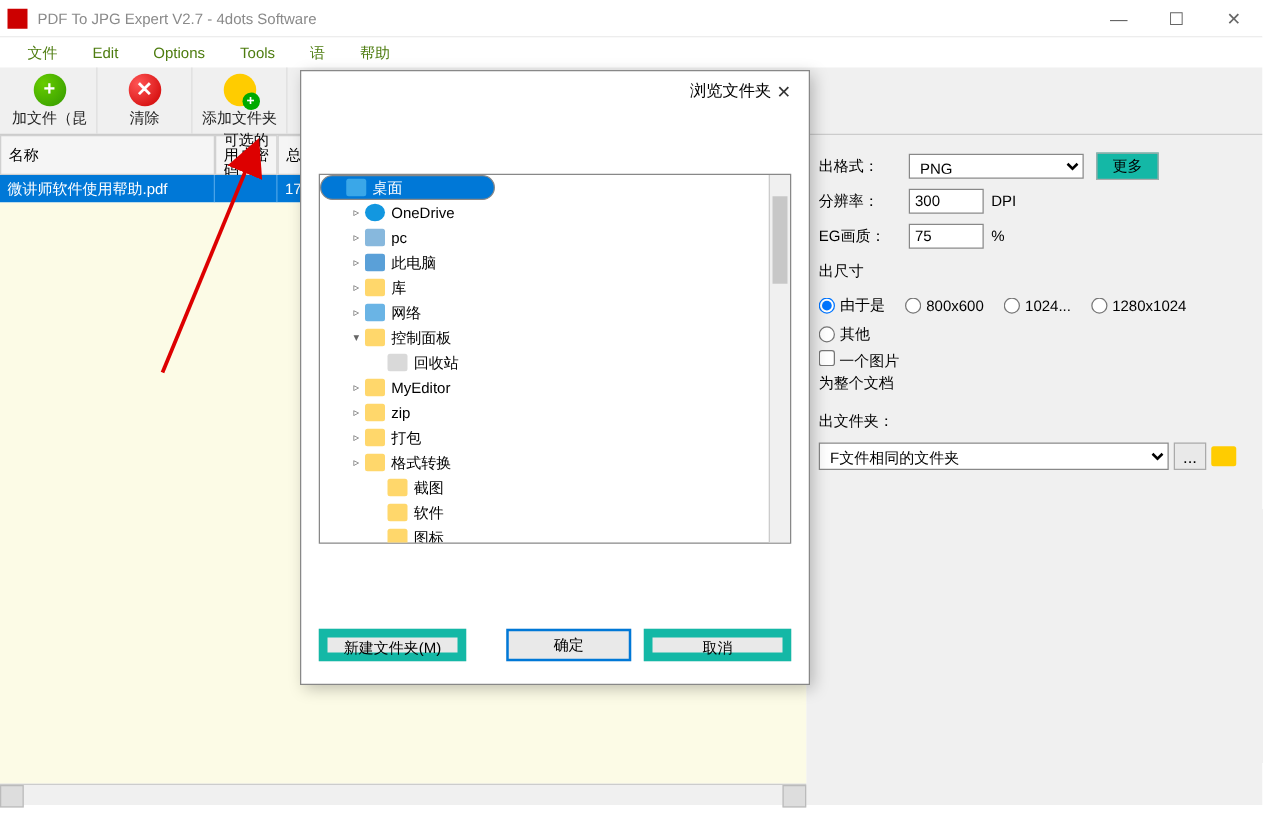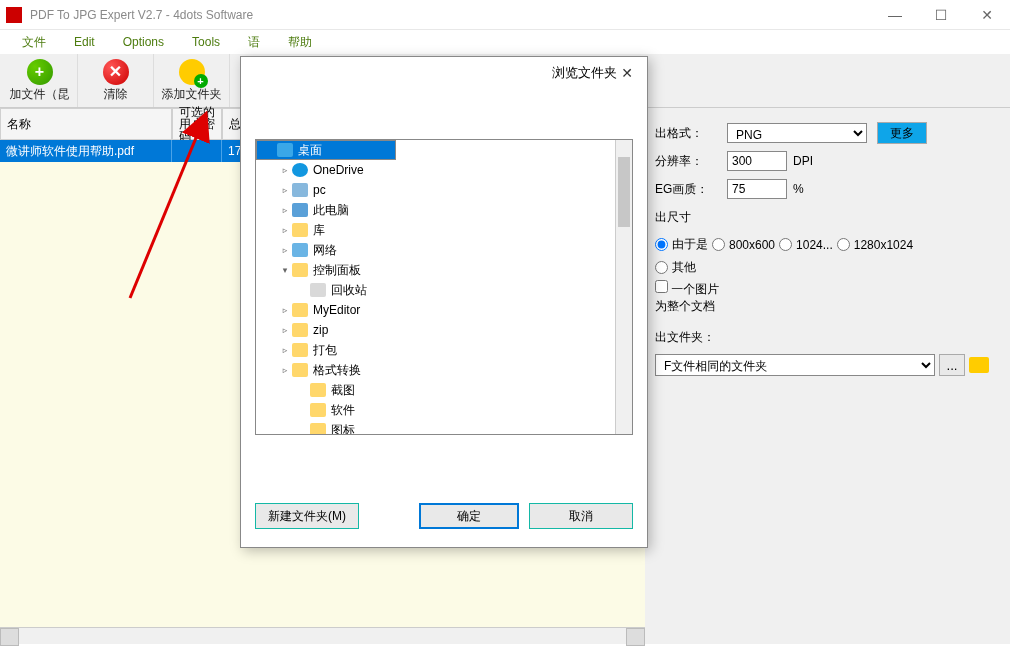--- a/index.html
+++ b/index.html
@@ -42,55 +42,55 @@
 .hscroll::before, .hscroll::after { content: ""; position: absolute; top: 0; width: 17px; height: 16px; background: #ddd; border: 1px solid #bbb; }
 .hscroll::before { left: 0; }
 .hscroll::after { right: 0; }
 
 .right { flex: 1; background: #f0f0f0; padding: 12px 10px; font-size: 12px; }
 .right-row { display: flex; align-items: center; height: 26px; margin-bottom: 2px; }
 .right-row label { width: 72px; }
 .sel, .inp { height: 20px; font-size: 12px; border: 1px solid #888; background: #fff; padding: 3px 4px; }
 .sel { width: 140px; }
 .inp { width: 60px; text-align: left; }
-.btn-more { margin-left: 10px; height: 22px; width: 50px; background: #0ea5e9; border: 1px solid #aaa; font-size: 12px; }
-.radiorow { display: flex; align-items: center; gap: 4px; margin: 6px 0 6px 0; }
+.btn-more { margin-left: 10px; height: 22px; width: 50px; background: #14b8a6; border: 1px solid #aaa; font-size: 12px; }
+.radiorow { display: flex; align-items: center; gap: 16px; margin: 6px 0 6px 0; }
 .radiorow label { display: flex; align-items: center; gap: 4px; }
 input[type=radio], input[type=checkbox] { margin: 0; }
 .full-sel { width: 280px; height: 22px; }
 .mini-btn { width: 26px; height: 22px; background: #e9e9e9; border: 1px solid #aaa; margin-left: 4px; }
 .mini-folder { width: 20px; height: 16px; background: #fc0; display: inline-block; border-radius: 2px; margin-left: 4px; vertical-align: middle; }
 
 
 .arrow { position: absolute; left: 120px; top: 108px; width: 120px; height: 200px; pointer-events: none; z-index: 5; }
 
 
 .dialog { position: absolute; left: 240px; top: 56px; width: 408px; height: 492px; background: #fff; border: 1px solid #888; box-shadow: 3px 3px 12px rgba(0,0,0,0.25); z-index: 10; display: flex; flex-direction: column; }
 .dlg-title { height: 32px; display: flex; align-items: center; padding: 0 10px; font-size: 13px; }
 .dlg-title span { flex: 1; text-align: right; }
 .dlg-close { width: 20px; text-align: center; font-size: 14px; color: #333; }
 .tree-wrap { margin: 50px 14px 0 14px; height: 296px; border: 1px solid #888; overflow: hidden; position: relative; background: #fff; }
 .tree { font-size: 12px; padding: 0; }
-.tree-item { display: flex; align-items: center; height: 20px; padding-left: 6px; }
+.tree-item { display: flex; align-items: center; height: 20px; padding-left: 6px; border-radius: 10px; }
 .tree-item.sel { background: #0078d7; color: #fff; }
 .expander { width: 14px; text-align: center; color: #666; font-size: 9px; }
 .ticon { width: 16px; height: 14px; margin-right: 5px; background: #ffd76b; border-radius: 2px; flex-shrink: 0; }
 .ticon.desktop { background: #3aa7e8; }
 .ticon.onedrive { background: #1297e0; border-radius: 50%; }
 .ticon.pc { background: #87b8dd; }
 .ticon.thispc { background: #5aa0d8; }
 .ticon.net { background: #6ab4e5; }
 .ticon.recycle { background: #d9d9d9; }
 .depth1 { padding-left: 22px; }
 .depth2 { padding-left: 40px; }
 .vscroll { position: absolute; right: 0; top: 0; bottom: 0; width: 17px; background: #f0f0f0; border-left: 1px solid #ccc; }
 .vscroll .thumb { position: absolute; top: 17px; left: 2px; right: 2px; height: 70px; background: #c7c7c7; }
 .dlg-btns { margin-top: auto; padding: 12px 14px 18px 14px; display: flex; gap: 10px; }
 .dlg-btns .spacer { flex: 1; }
-.dlg-btn { height: 26px; width: 104px; background: #e9e9e9; border: 1px solid #14b8a6; font-size: 12px; }
+.dlg-btn { height: 26px; width: 118px; background: #e9e9e9; border: 7px solid #14b8a6; font-size: 12px; }
 .dlg-btn.primary { border: 2px solid #0078d7; width: 100px; }
 </style>
 </head>
 <body>
 
 <div class="titlebar">
   <div class="app-icon"></div>
   <div class="title">PDF To JPG Expert V2.7 - 4dots Software</div>
   <div class="wincontrols">
     <div>—</div>

